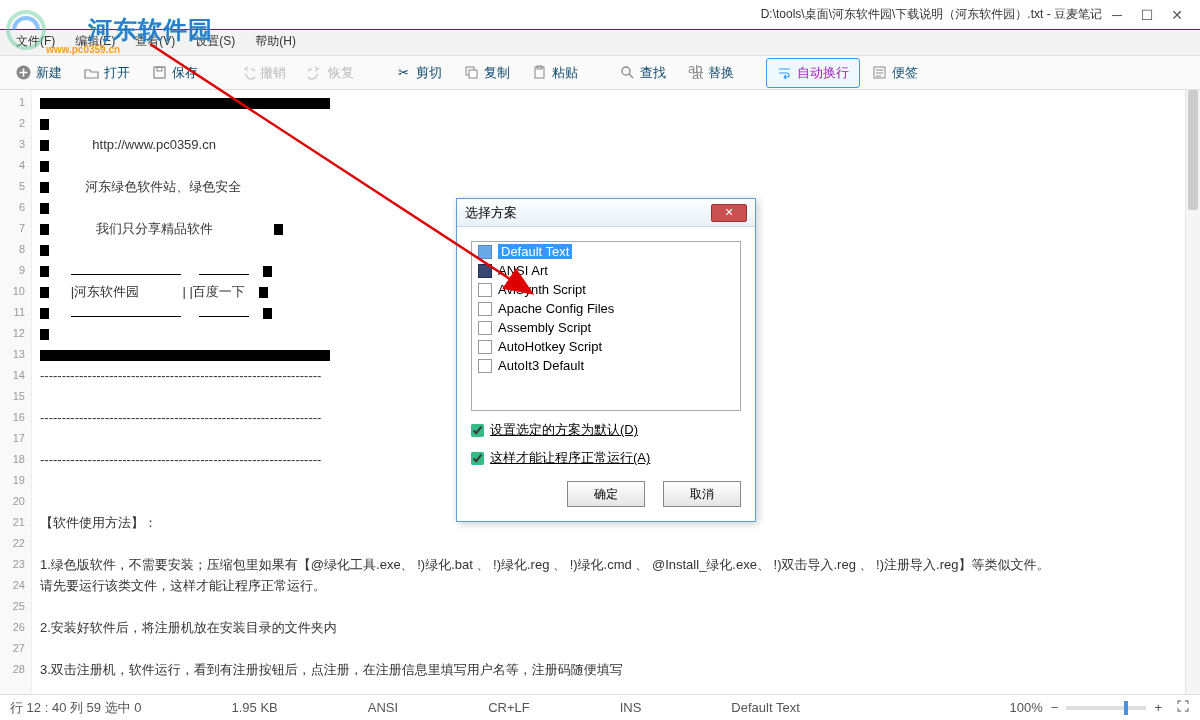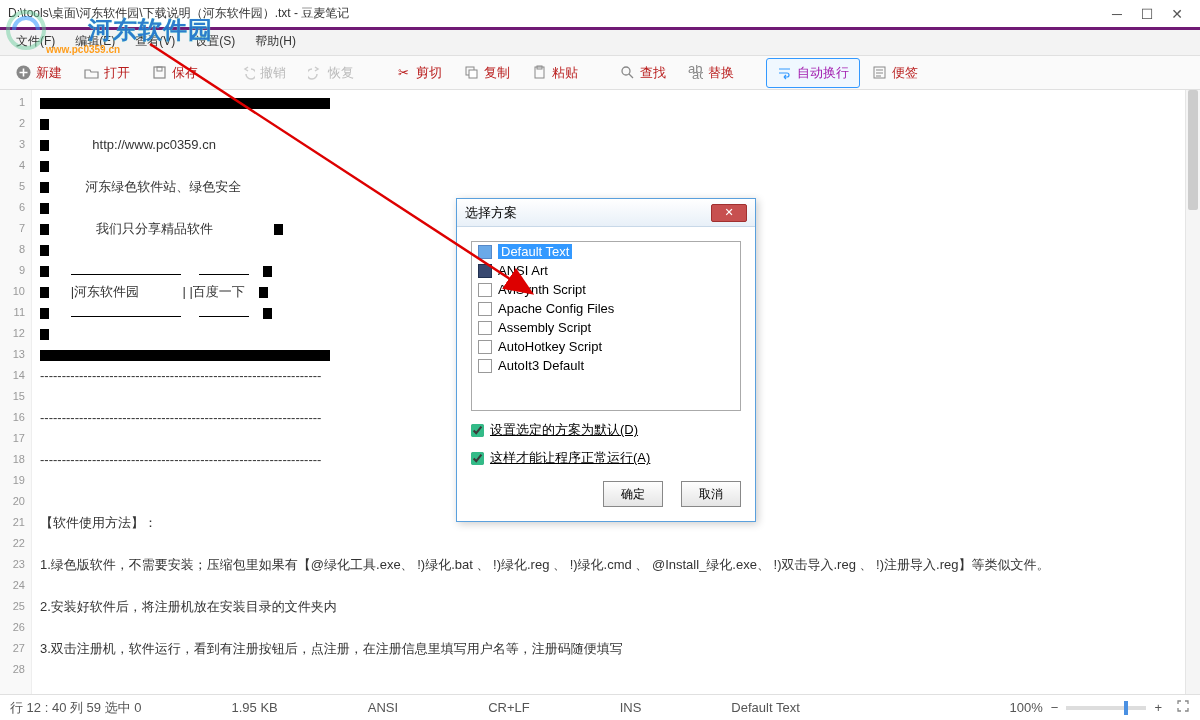--- a/index.html
+++ b/index.html
@@ -1,26 +1,26 @@
 <!DOCTYPE html>
 <html><head>
 <meta charset="utf-8">
 <style>
 * { margin: 0; padding: 0; box-sizing: border-box; font-family: "Microsoft YaHei", "SimSun", sans-serif; font-size: 13px; }
 body { background: #fff; width: 1200px; height: 720px; position: relative; overflow: hidden; }
 
-.titlebar { height: 30px; background: #fff; display: flex; align-items: center; padding: 2px 8px; border-bottom: 3px solid #701a75; }
+.titlebar { height: 30px; background: #fff; display: flex; align-items: center; padding: 2px 8px; border-bottom: 1px solid #701a75; text-align: right; }
 .titlebar .title { flex: 1; color: #333; font-size: 12px; }
 .titlebar .winbtn { width: 30px; height: 20px; display: flex; align-items: center; justify-content: center; cursor: pointer; font-size: 14px; color: #555; }
 
 .menubar { height: 26px; background: #f3f3f3; display: flex; padding: 0 6px; border-bottom: 1px solid #e0e0e0; }
 .menubar .mitem { padding: 3px 10px; cursor: pointer; color: #333; font-size: 12px; }
 
 .toolbar { height: 34px; background: #fafafa; display: flex; align-items: center; padding: 0 6px; gap: 2px; border-bottom: 1px solid #e0e0e0; }
-.tbtn { display: flex; align-items: center; gap: 5px; padding: 5px 10px; cursor: pointer; color: #b91c1c; border-radius: 3px; font-size: 13px; }
+.tbtn { display: flex; align-items: center; gap: 5px; padding: 5px 10px; cursor: pointer; color: #0c4a6e; border-radius: 3px; font-size: 13px; }
 .tbtn .ticon { width: 15px; height: 15px; display: flex; align-items: center; justify-content: center; }
 .tbtn.disabled { color: #bbb; }
 .tbtn.active { border: 1px solid #3399ff; color: #a21caf; background: #f0f8ff; }
 .tsep { width: 18px; }
 
 .editor { display: flex; height: 604px; background: #fff; }
 .gutter { width: 32px; background: #f9f9f9; border-right: 1px solid #eee; text-align: right; padding-top: 2px; }
 .gutter div { color: #999; font-size: 11px; height: 21px; line-height: 21px; padding-right: 6px; }
 .content { flex: 1; padding-top: 2px; padding-left: 8px; position: relative; color: #333; }
 .content .line { height: 21px; line-height: 21px; white-space: nowrap; }
@@ -42,21 +42,21 @@
 .dialog .body { padding: 14px; }
 .dialog .listbox { border: 1px solid #aaa; height: 170px; overflow-y: scroll; background: #fff; }
 .dialog .li { padding: 2px 6px; display: flex; align-items: center; gap: 6px; cursor: pointer; font-size: 13px; }
 .dialog .li.sel span.lbl { background: #3399ff; color: #fff; padding: 0 3px; }
 .dialog .li .fi { width: 14px; height: 14px; border: 1px solid #999; background: #fff; display: inline-block; }
 .dialog .li .fi.blue { background: #6aa9e8; border-color: #5588c8; }
 .dialog .li .fi.dark { background: #384870; border-color: #203050; }
 .dialog .chk { display: flex; align-items: center; gap: 6px; margin-top: 10px; font-size: 12px; text-decoration: underline; }
 .dialog .chk input { accent-color: #3b8; }
 .dialog .btns { display: flex; gap: 18px; justify-content: flex-end; padding: 0 14px 14px; }
-.dialog .btn { width: 60px; height: 26px; border: 1px solid #888; background: linear-gradient(#fefefe,#e5e5e5); cursor: pointer; font-size: 12px; }
+.dialog .btn { width: 78px; height: 26px; border: 1px solid #888; background: linear-gradient(#fefefe,#e5e5e5); cursor: pointer; font-size: 12px; }
 
 .watermark { position: absolute; left: 4px; top: 14px; pointer-events: none; opacity: .95; }
 .watermark .wm1 { font-size: 24px; font-weight: bold; color: #2277cc; text-shadow: 0 0 1px #8fc; letter-spacing: 1px; padding-left: 42px; }
 .watermark .wm2 { font-size: 10px; font-weight: bold; color: #ff9911; margin-top: -2px; }
 .watermark .graphic { position: absolute; left: 0; top: -6px; width: 44px; height: 44px; }
 
 .arrow-svg { position: absolute; left: 0; top: 0; pointer-events: none; }
 </style>
 </head>
 <body>
@@ -232,20 +232,21 @@
     <div class="line">-----------------------------------------------------------------</div>
     <div class="line"></div>
     <div class="line">-----------------------------------------------------------------</div>
     <div class="line"></div>
     <div class="line">-----------------------------------------------------------------</div>
     <div class="line"></div>
     <div class="line"></div>
     <div class="line">【软件使用方法】：</div>
     <div class="line"></div>
     <div class="line">1.绿色版软件，不需要安装；压缩包里如果有【@绿化工具.exe、 !)绿化.bat 、 !)绿化.reg 、 !)绿化.cmd 、 @Install_绿化.exe、 !)双击导入.reg 、 !)注册导入.reg】等类似文件。</div>
+    <div class="line">  请先要运行该类文件，这样才能让程序正常运行。</div>
     <div class="line"></div>
     <div class="line">2.安装好软件后，将注册机放在安装目录的文件夹内</div>
     <div class="line"></div>
     <div class="line">3.双击注册机，软件运行，看到有注册按钮后，点注册，在注册信息里填写用户名等，注册码随便填写</div>
   </div>
   <div class="scrollbar-v">
       <div class="thumb"></div>
     </div>
 </div>
 

